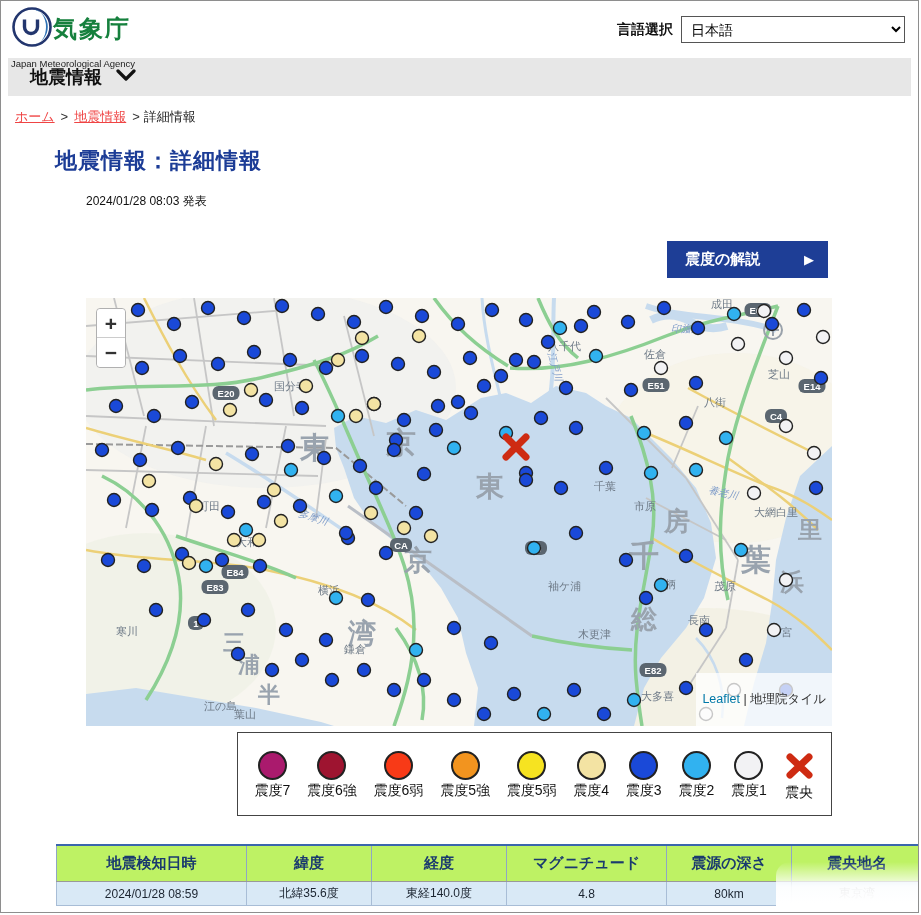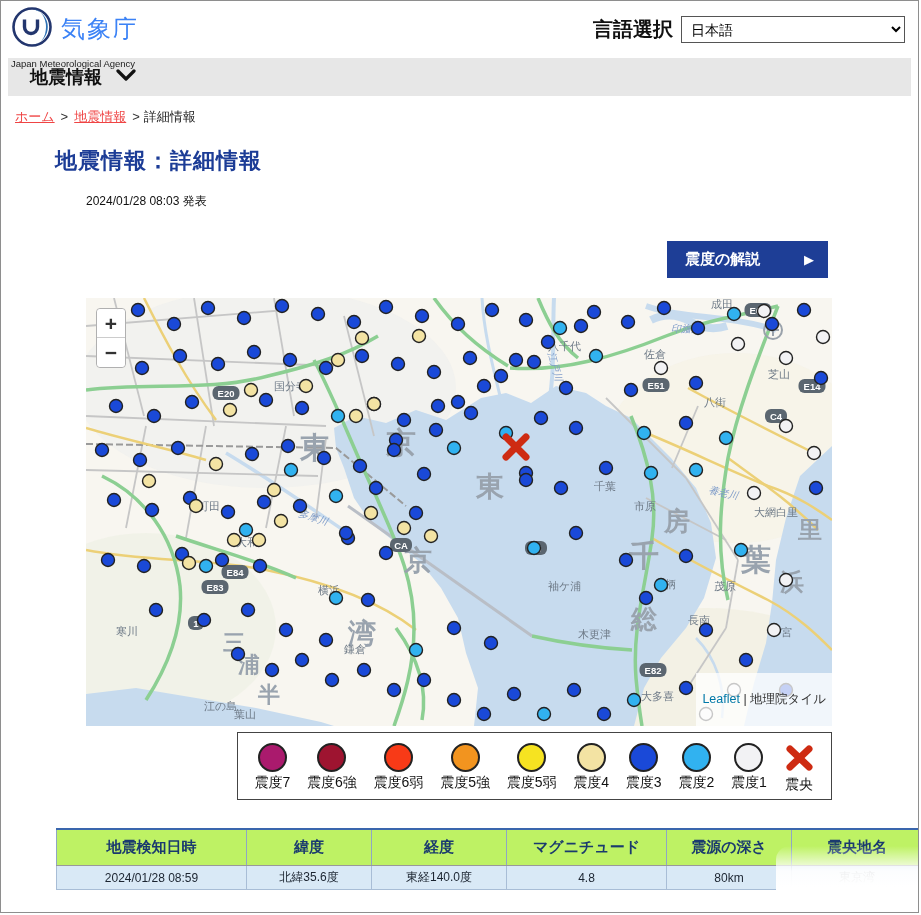--- a/index.html
+++ b/index.html
@@ -4,24 +4,24 @@
 <style>
   * { margin:0; padding:0; box-sizing:border-box; }
   html,body { background:#fff; }
   body { width:921px; height:915px; font-family:"Liberation Sans","DejaVu Sans",sans-serif; }
   .page { position:relative; width:919px; height:913px; border:1px solid #8e8e8e; background:#fff; overflow:hidden; }
 
   
   .hdr { position:relative; height:57px; }
   .logo-wrap { position:absolute; left:10px; top:5px; }
   .logo-row { display:flex; align-items:center; }
-  .agency-name { font-size:24px; font-weight:normal; color:#3b82f6; margin-left:8px; letter-spacing:2px; }
+  .agency-name { font-size:24px; font-weight:bold; color:#15803d; letter-spacing:2px; }
   .agency-sub { font-size:9.5px; color:#222; margin-top:6px; }
   .lang { position:absolute; right:13px; top:15px; display:flex; align-items:center; }
-  .lang-label { font-size:20px; font-weight:bold; color:#111; margin-right:8px; }
+  .lang-label { font-size:14px; font-weight:bold; color:#111; margin-right:8px; }
   .lang select { width:224px; height:27px; font-size:14px; font-family:inherit; border:1px solid #555; background:#fff; padding-left:5px; }
 
   
   .nav { margin:0 7px; height:38px; background:#e7e7e7; display:flex; align-items:center; padding-left:22px; cursor:pointer; }
   .nav-label { font-size:18px; font-weight:bold; color:#111; }
   .nav-chevron { margin-left:14px; }
 
   
   .bc { margin:12px 0 0 12px; font-size:13px; color:#222; }
   .bc a { color:#ef4444; text-decoration:underline; margin:0 2px; }
@@ -39,21 +39,21 @@
   .map { position:relative; margin:88px 0 0 85px; width:746px; height:428px; background:#f7f5ef; overflow:hidden; }
   .map svg text { user-select:none; }
   .zoomctl { position:absolute; left:10px; top:10px; width:30px; border:1px solid #b0b0b0; border-radius:4px; background:#fff; z-index:5; }
   .zoomctl div { width:28px; height:29px; line-height:29px; text-align:center; font-size:21px; font-weight:bold; color:#333; cursor:pointer; background:#fff; }
   .zoomctl div:first-child { border-bottom:1px solid #ccc; border-radius:4px 4px 0 0; }
   .zoomctl div:last-child { border-radius:0 0 4px 4px; }
   .attrib { position:absolute; right:0; bottom:0; background:rgba(255,255,255,.75); font-size:12.5px; color:#333; padding:18px 6px; z-index:5; }
   .attrib a { color:#0078a8; text-decoration:none; }
 
   
-  .legend { margin:6px 0 0 236px; width:595px; height:68px; border:1px solid #444; background:#fff;
+  .legend { margin:6px 0 0 236px; width:595px; height:84px; border:1px solid #444; background:#fff;
     display:flex; align-items:center; justify-content:space-around; padding:4px 8px 2px; }
   .leg-item { display:flex; flex-direction:column; align-items:center; }
   .leg-dot { width:29px; height:29px; border-radius:50%; border:2px solid #222; }
   .leg-label { font-size:14px; color:#111; margin-top:2px; white-space:nowrap; }
 
   
   .tbl-wrap { position:relative; margin:28px 0 0 55px; width:866px; }
   table { border-collapse:collapse; width:866px; table-layout:fixed; }
   thead th { font-size:15px; font-weight:bold; color:#1a3a6e; padding:8px 4px; background:#bef264;
     border-top:2px solid #3a66ad; border-left:1px solid #8fa6c4; border-right:1px solid #8fa6c4; border-bottom:1px solid #999; }

